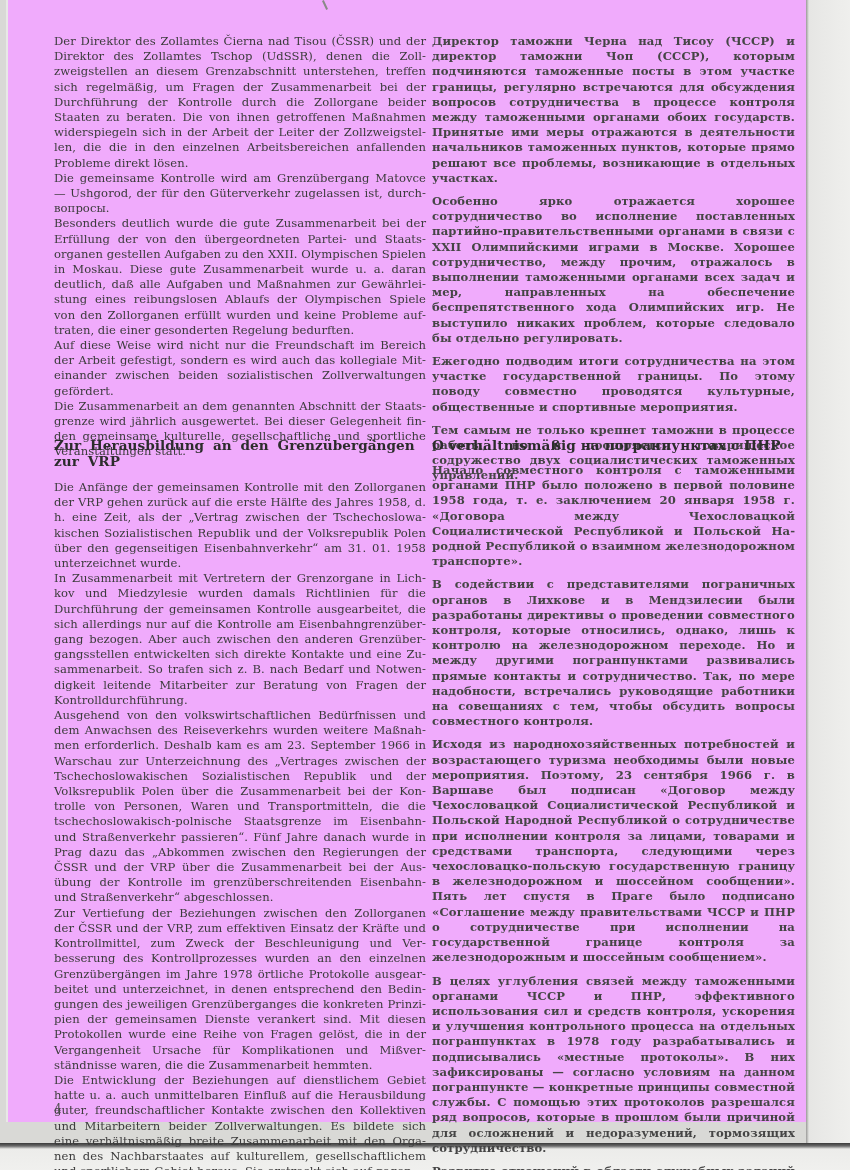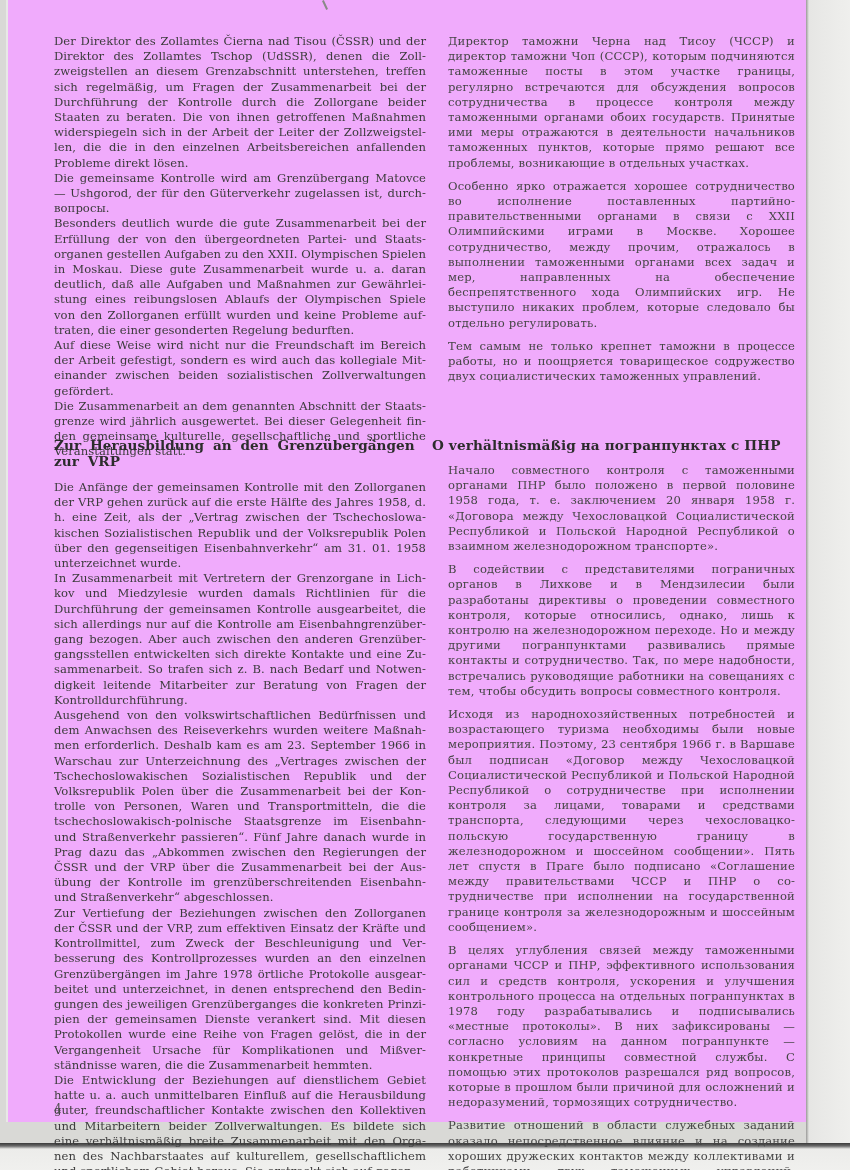--- a/index.html
+++ b/index.html
@@ -23,21 +23,21 @@
   }
   .col {
     position: absolute; top: 34px;
     color: #3b3b3b;
     font-size: 11.6px; line-height: 15.2px;
     text-align: justify; hyphens: manual;
   }
   .col.de { left: 48px; width: 372px; letter-spacing: 0.05px; }
   .col.ru { left: 426px; width: 363px; color: #454545; letter-spacing: 0.15px; }
   .col p { margin: 0; }
-  .col.ru p { margin: 0 0 8px 16px; }
+  .col.ru p { margin: 0 0 8px 0; font-weight: bold; }
   .heading {
     font-weight: bold; font-size: 13.6px; line-height: 16px;
     color: #2c2c2c; text-align: left; margin: 0;
   }
   .de .heading { word-spacing: 4px; }
   .section2.de { top: 437px; }
   .section2.ru { top: 437px; }
   .de .heading + .body { margin-top: 11px; }
   .ru .heading + .body { margin-top: 10px; }
   .page-number {
@@ -62,20 +62,21 @@
     <p>Der Direktor des Zollamtes Čierna nad Tisou (ČSSR) und der Direktor des Zollamtes Tschop (UdSSR), denen die Zoll­zweigstellen an diesem Grenzabschnitt unterstehen, treffen sich regelmäßig, um Fragen der Zusammenarbeit bei der Durchführung der Kontrolle durch die Zollorgane beider Staaten zu beraten. Die von ihnen getroffenen Maßnahmen widerspiegeln sich in der Arbeit der Leiter der Zollzweigstel­len, die die in den einzelnen Arbeitsbereichen anfallenden Probleme direkt lösen.</p>
     <p>Die gemeinsame Kontrolle wird am Grenzübergang Matovce — Ushgorod, der für den Güterverkehr zugelassen ist, durch­вопросы.</p>
     <p>Besonders deutlich wurde die gute Zusammenarbeit bei der Erfüllung der von den übergeordneten Partei- und Staats­organen gestellen Aufgaben zu den XXII. Olympischen Spie­len in Moskau. Diese gute Zusammenarbeit wurde u. a. daran deutlich, daß alle Aufgaben und Maßnahmen zur Gewährlei­stung eines reibungslosen Ablaufs der Olympischen Spiele von den Zollorganen erfüllt wurden und keine Probleme auf­traten, die einer gesonderten Regelung bedurften.</p>
     <p>Auf diese Weise wird nicht nur die Freundschaft im Bereich der Arbeit gefestigt, sondern es wird auch das kollegiale Mit­einander zwischen beiden sozialistischen Zollverwaltungen gefördert.</p>
     <p>Die Zusammenarbeit an dem genannten Abschnitt der Staats­grenze wird jährlich ausgewertet. Bei dieser Gelegenheit fin­den gemeinsame kulturelle, gesellschaftliche und sportliche Veranstaltungen statt.</p>
   </div>
 
   <div class="col ru">
     <p>Директор таможни Черна над Тисоу (ЧССР) и директор таможни Чоп (СССР), которым подчиняются таможенные посты в этом участке границы, регулярно встречаются для обсуждения вопросов сотрудничества в процессе контроля между таможенными органами обоих государств. Приня­тые ими меры отражаются в деятельности начальников таможенных пунктов, которые прямо решают все пробле­мы, возникающие в отдельных участках.</p>
     <p>Особенно ярко отражается хорошее сотрудничество во ис­полнение поставленных партийно-правительственными ор­ганами в связи с XXII Олимпийскими играми в Москве. Хорошее сотрудничество, между прочим, отражалось в выполнении таможенными органами всех задач и мер, направленных на обеспечение беспрепятственного хода Олимпийских игр. Не выступило никаких проблем, кото­рые следовало бы отдельно регулировать.</p>
+    <p>Ежегодно подводим итоги сотрудничества на этом участке государственной границы. По этому поводу совместно про­водятся культурные, общественные и спортивные меро­приятия.</p>
     <p>Тем самым не только крепнет таможни в процессе работы, но и поощряется товарищеское содружество двух социа­листических таможенных управлений.</p>
   </div>
 
   <div class="col de section2">
     <h2 class="heading">Zur Herausbildung an den Grenzübergängen zur VRP</h2>
     <div class="body">
       <p>Die Anfänge der gemeinsamen Kontrolle mit den Zollorganen der VRP gehen zurück auf die erste Hälfte des Jahres 1958, d. h. eine Zeit, als der „Vertrag zwischen der Tschechoslowa­kischen Sozialistischen Republik und der Volksrepublik Polen über den gegenseitigen Eisenbahnverkehr“ am 31. 01. 1958 un­terzeichnet wurde.</p>
       <p>In Zusammenarbeit mit Vertretern der Grenzorgane in Lich­kov und Miedzylesie wurden damals Richtlinien für die Durchführung der gemeinsamen Kontrolle ausgearbeitet, die sich allerdings nur auf die Kontrolle am Eisenbahngrenzüber­gang bezogen. Aber auch zwischen den anderen Grenzüber­gangsstellen entwickelten sich direkte Kontakte und eine Zu­sammenarbeit. So trafen sich z. B. nach Bedarf und Notwen­digkeit leitende Mitarbeiter zur Beratung von Fragen der Kontrolldurchführung.</p>
       <p>Ausgehend von den volkswirtschaftlichen Bedürfnissen und dem Anwachsen des Reiseverkehrs wurden weitere Maßnah­men erforderlich. Deshalb kam es am 23. September 1966 in Warschau zur Unterzeichnung des „Vertrages zwischen der Tschechoslowakischen Sozialistischen Republik und der Volksrepublik Polen über die Zusammenarbeit bei der Kon­trolle von Personen, Waren und Transportmitteln, die die tschechoslowakisch-polnische Staatsgrenze im Eisenbahn- und Straßenverkehr passieren“. Fünf Jahre danach wurde in Prag dazu das „Abkommen zwischen den Regierungen der ČSSR und der VRP über die Zusammenarbeit bei der Aus­übung der Kontrolle im grenzüberschreitenden Eisenbahn- und Straßenverkehr“ abgeschlossen.</p>
       <p>Zur Vertiefung der Beziehungen zwischen den Zollorganen der ČSSR und der VRP, zum effektiven Einsatz der Kräfte und Kontrollmittel, zum Zweck der Beschleunigung und Ver­besserung des Kontrollprozesses wurden an den einzelnen Grenzübergängen im Jahre 1978 örtliche Protokolle ausgear­beitet und unterzeichnet, in denen entsprechend den Bedin­gungen des jeweiligen Grenzüberganges die konkreten Prinzi­pien der gemeinsamen Dienste verankert sind. Mit diesen Protokollen wurde eine Reihe von Fragen gelöst, die in der Vergangenheit Ursache für Komplikationen und Mißver­ständnisse waren, die die Zusammenarbeit hemmten.</p>

